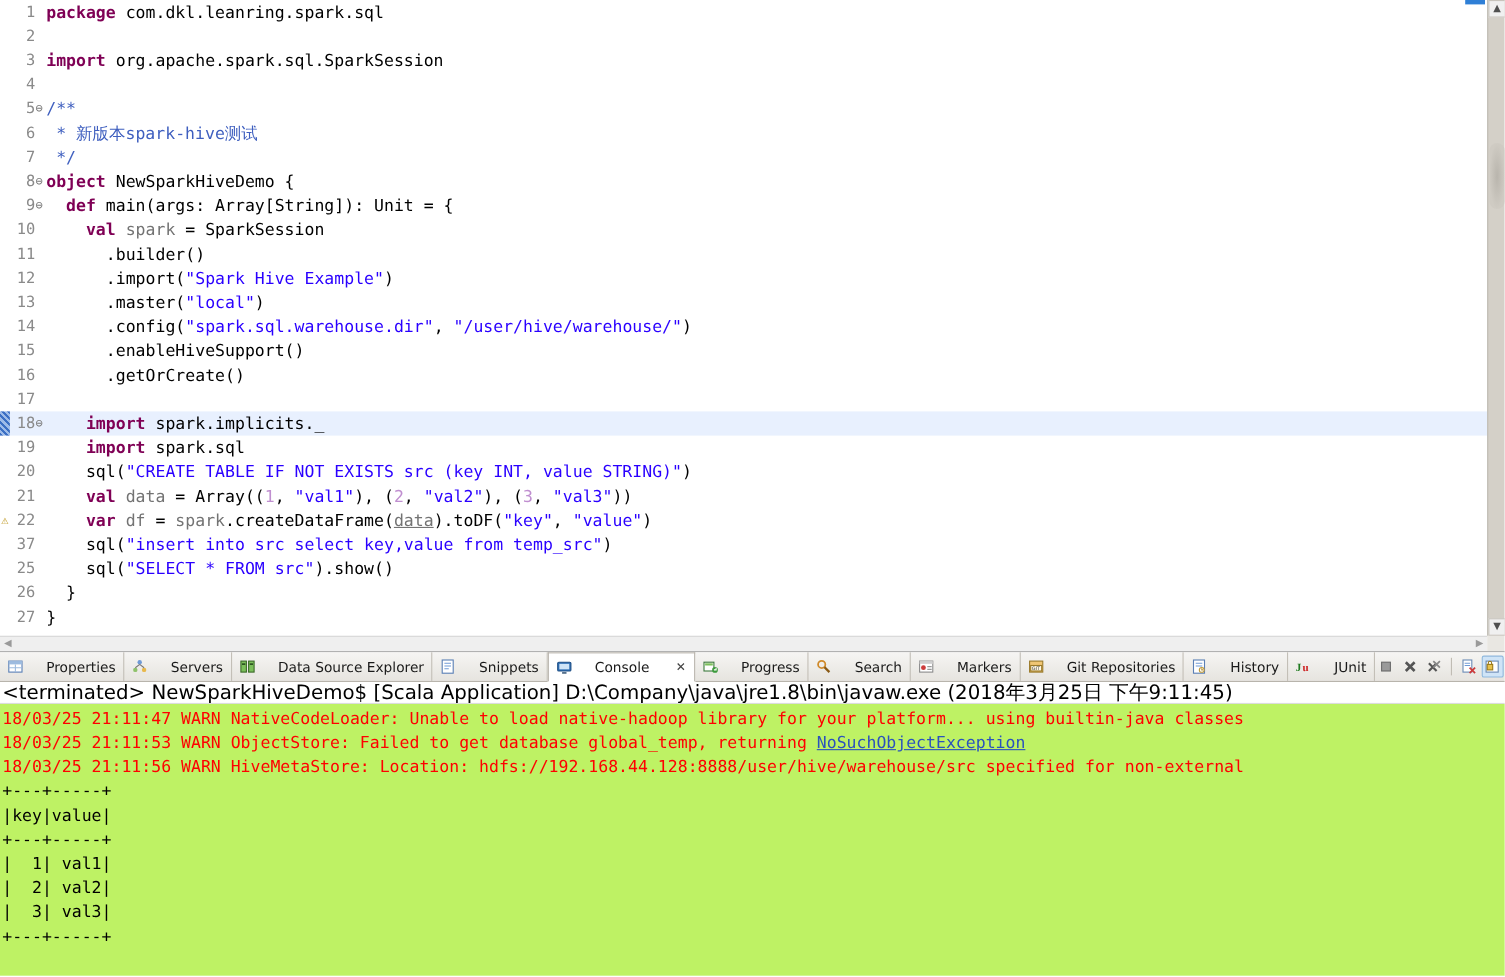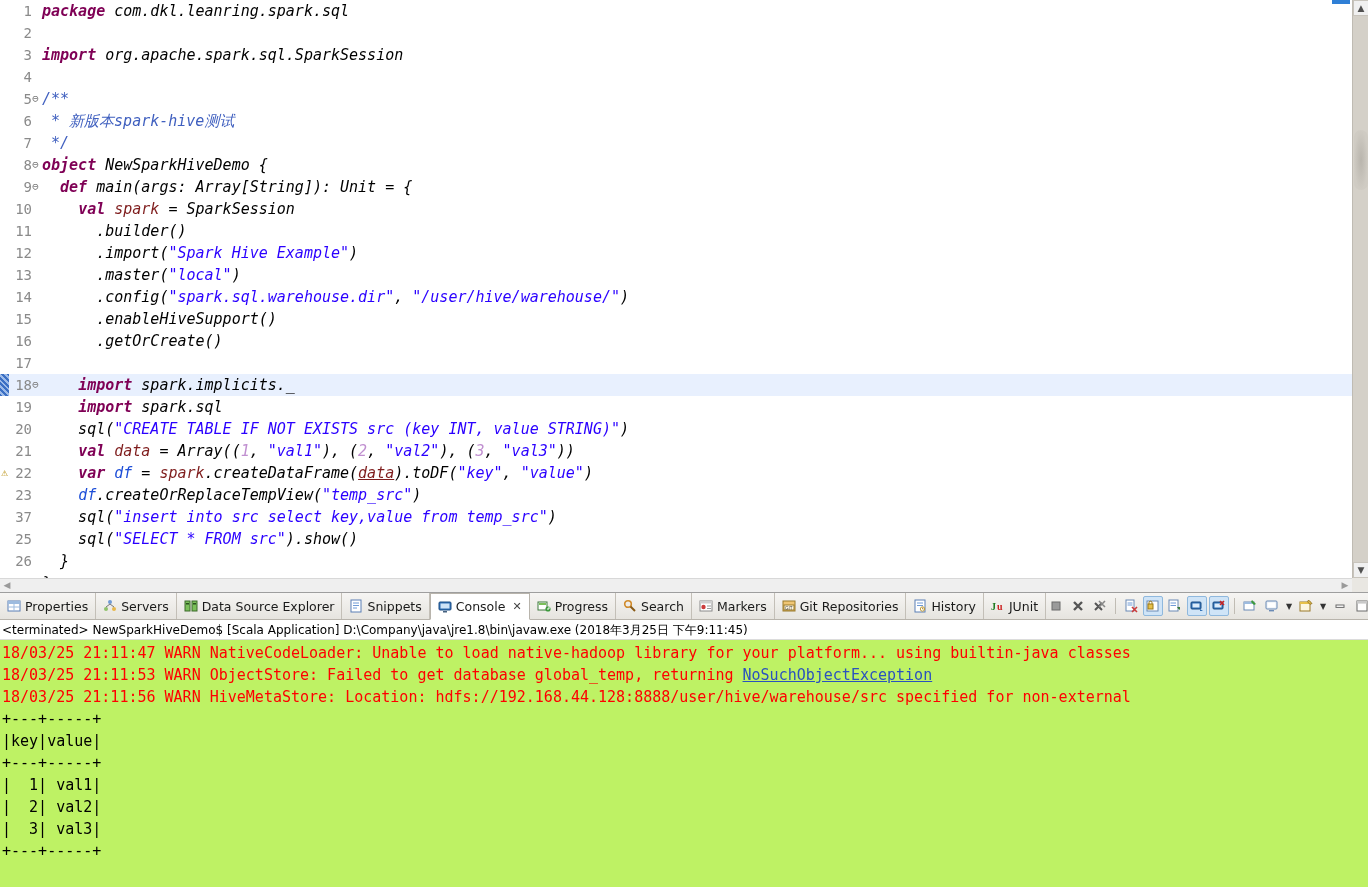--- a/index.html
+++ b/index.html
@@ -46,42 +46,41 @@
   }
   .fold {
     position: absolute; left: 30px; top: 0;
     width: 11px; height: 22px; line-height: 22px;
     font-size: 11px; color: #7a7a7a; text-align:center;
   }
   .code-text {
     position: absolute; left: 42px; top: 0;
     height: 22px; line-height: 22px;
     white-space: pre;
-    font-style: italic;
   }
   
   .marker-strip {
     position: absolute; left: 0; top: 0;
     width: 9px; height: 22px;
   }
   .marker-cur {
     background: repeating-linear-gradient(45deg,#3b6fc4 0 2px,#9dbbe8 2px 4px);
   }
   .marker-warn {
     background: transparent;
     color:#b58900; font-size:11px; line-height:22px; text-align:center;
   }
 
   
   .kw   { color:#7f0055; font-weight:bold; }
   .str  { color:#2a00ff; }
   .cmt  { color:#3f5fbf; }
   .num  { color:#c08fd0; }
-  .loc  { color:#7f1d1d; }
-  .var  { color:#1d4ed8; }
+  .loc  { color:#737373; }
+  .var  { color:#737373; }
   .ul   { text-decoration: underline; }
 
   
   .vscroll {
     position: absolute; right: 0; top: 0;
     width: 16px; height: 578px;
     background: #d4d0c8;
     border-left: 1px solid #bfbbb3;
   }
   .vscroll .arrow-up, .vscroll .arrow-dn {
@@ -125,21 +124,21 @@
     border-top: 1px solid #9e9e9e;
   }
   .tabbar {
     position: relative;
     height: 27px;
     background: linear-gradient(to bottom,#f6f5f3 0%,#e6e4df 100%);
     border-bottom: 1px solid #b8b4ac;
     display:flex; align-items:stretch;
   }
   .tab {
-    display:flex; align-items:center; gap:4px;
+    display:flex; align-items:center; gap:21px;
     padding: 0 7px;
     font-size: 12.5px;
     color:#1a1a1a;
     border-right: 1px solid #c3bfb7;
     background: transparent;
     white-space: nowrap;
     font-family: "DejaVu Sans", sans-serif;
   }
   .tab.active {
     background: #ffffff;
@@ -159,21 +158,21 @@
     width:20px; height:20px;
     display:flex; align-items:center; justify-content:center;
   }
   .tb-btn.on { background:#cfe4f7; border:1px solid #8fb8dd; border-radius:2px; }
   .tb-sep { width:1px; height:16px; background:#c0bcb4; margin:0 3px; }
   .tb-caret { font-size:8px; color:#333; width:10px; text-align:center; }
 
   .console-head {
     height: 20px; line-height: 20px;
     padding-left: 2px;
-    font-size: 12px;
+    font-size: 18px;
     color: #000;
     background: #ffffff;
     border-bottom: 1px solid #dcdcdc;
     white-space: nowrap; overflow: hidden;
     font-family: "DejaVu Sans", sans-serif;
   }
   .console-body {
     position: relative;
     height: 247px;
     background: #bef264;
@@ -215,21 +214,20 @@
         <div class="code-line"><div class="gutter-col">13</div><div class="code-text"><span>      .master(</span><span class="str">"local"</span><span>)</span></div></div>
         <div class="code-line"><div class="gutter-col">14</div><div class="code-text"><span>      .config(</span><span class="str">"spark.sql.warehouse.dir"</span><span>, </span><span class="str">"/user/hive/warehouse/"</span><span>)</span></div></div>
         <div class="code-line"><div class="gutter-col">15</div><div class="code-text"><span>      .enableHiveSupport()</span></div></div>
         <div class="code-line"><div class="gutter-col">16</div><div class="code-text"><span>      .getOrCreate()</span></div></div>
         <div class="code-line"><div class="gutter-col">17</div><div class="code-text"><span></span></div></div>
         <div class="code-line cur"><div class="marker-strip marker-cur"></div><div class="gutter-col">18</div><div class="fold">⊖</div><div class="code-text"><span>    </span><span class="kw">import</span><span> spark.implicits._</span></div></div>
         <div class="code-line"><div class="gutter-col">19</div><div class="code-text"><span>    </span><span class="kw">import</span><span> spark.sql</span></div></div>
         <div class="code-line"><div class="gutter-col">20</div><div class="code-text"><span>    sql(</span><span class="str">"CREATE TABLE IF NOT EXISTS src (key INT, value STRING)"</span><span>)</span></div></div>
         <div class="code-line"><div class="gutter-col">21</div><div class="code-text"><span>    </span><span class="kw">val</span><span> </span><span class="loc">data</span><span> = Array((</span><span class="num">1</span><span>, </span><span class="str">"val1"</span><span>), (</span><span class="num">2</span><span>, </span><span class="str">"val2"</span><span>), (</span><span class="num">3</span><span>, </span><span class="str">"val3"</span><span>))</span></div></div>
         <div class="code-line"><div class="marker-strip marker-warn">⚠</div><div class="gutter-col">22</div><div class="code-text"><span>    </span><span class="kw">var</span><span> </span><span class="var">df</span><span> = </span><span class="loc">spark</span><span>.createDataFrame(</span><span class="loc ul">data</span><span>).toDF(</span><span class="str">"key"</span><span>, </span><span class="str">"value"</span><span>)</span></div></div>
-        <div class="code-line"><div class="gutter-col">23</div><div class="code-text"><span>    </span><span class="var">df</span><span>.createOrReplaceTempView(</span><span class="str">"temp_src"</span><span>)</span></div></div>
         <div class="code-line"><div class="gutter-col">37</div><div class="code-text"><span>    sql(</span><span class="str">"insert into src select key,value from temp_src"</span><span>)</span></div></div>
         <div class="code-line"><div class="gutter-col">25</div><div class="code-text"><span>    sql(</span><span class="str">"SELECT * FROM src"</span><span>).show()</span></div></div>
         <div class="code-line"><div class="gutter-col">26</div><div class="code-text"><span>  }</span></div></div>
         <div class="code-line"><div class="gutter-col">27</div><div class="code-text"><span>}</span></div></div>
       </div>
 
     <div class="top-blue"></div>
 
     <div class="vscroll">
       <div class="arrow-up">▲</div>

